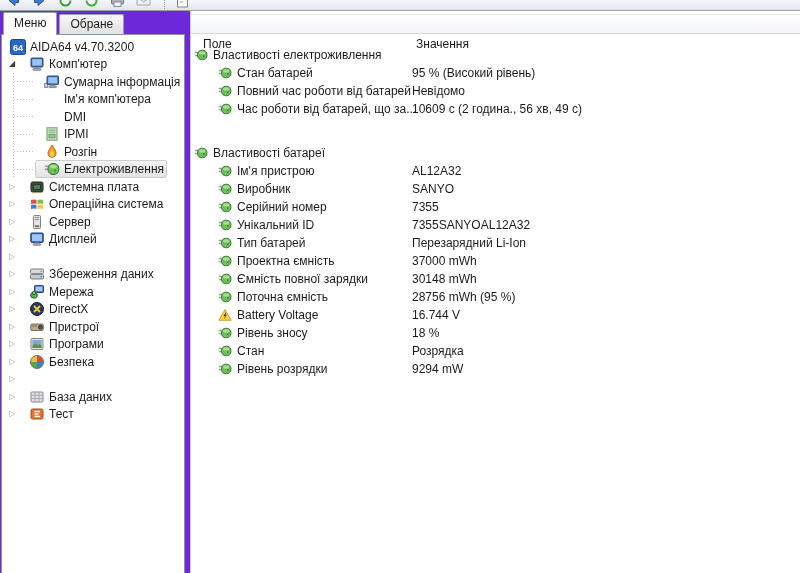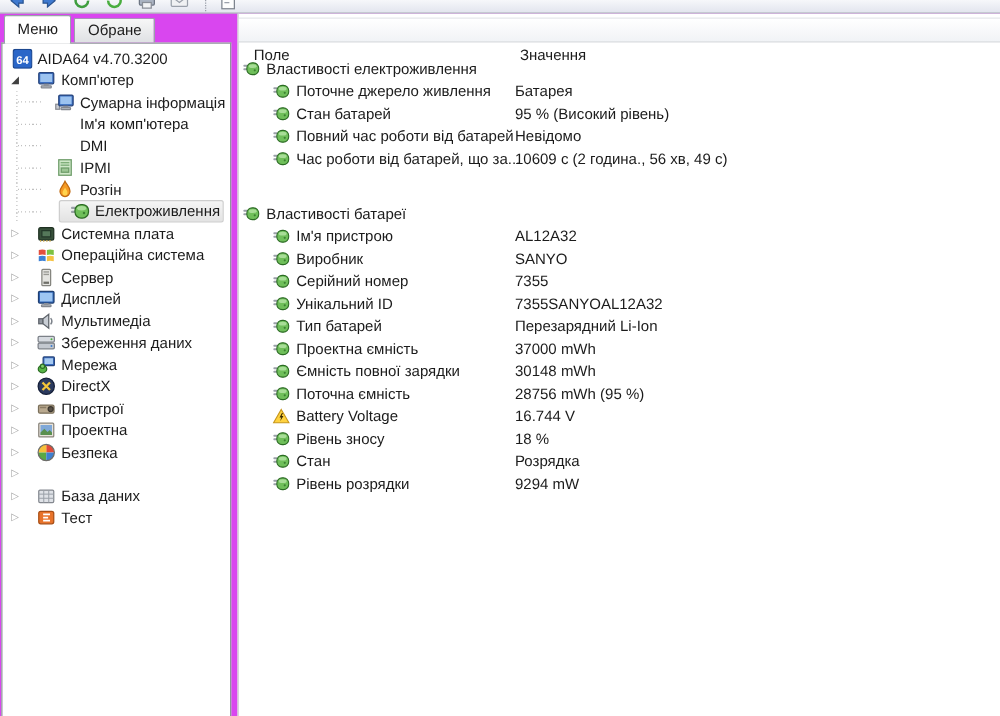--- a/index.html
+++ b/index.html
@@ -12,21 +12,21 @@
   
   .toolbar{
     height:10px;background:linear-gradient(#f6f7fa,#e2e5ee);
     border-bottom:1px solid #9aa0ac;
     display:flex;align-items:flex-start;padding-left:5px;overflow:hidden;
   }
   .tb-item{width:17px;height:17px;margin:-8px 9px 0 0;flex:none;}
   .tb-item svg{width:100%;height:100%;display:block;}
   .tb-item.separator{width:0;height:9px;margin:0 9px 0 3px;border-left:1px dotted #9aa0aa;}
   
-  .app{position:relative;height:562px;background:#d946ef;}
+  .app{position:relative;height:562px;background:#6d28d9;}
   
   .left-panel{position:absolute;left:0;top:0;bottom:0;width:188px;}
   .tabs{position:relative;height:23px;padding-left:3px;display:flex;align-items:flex-end;z-index:2;}
   .tab{
     height:19px;line-height:19px;padding:0 10px;margin-right:2px;
     border:1px solid #9aa1ab;border-bottom:none;border-radius:2px 2px 0 0;
     background:linear-gradient(#f7f7f7,#dfe1e4);cursor:default;
   }
   .tab.active{background:#fff;height:22px;line-height:21px;margin-bottom:-1px;}
   .tree-box{
@@ -34,21 +34,21 @@
     background:#fff;border:1px solid #8f949b;border-bottom:none;
     overflow:hidden;padding-top:3px;
   }
   .tree-row{height:17.5px;display:flex;align-items:center;white-space:nowrap;position:relative;}
   .twisty{width:10px;flex:none;display:none;text-align:center;font-size:8px;line-height:1;color:#a6a6a6;}
   .tree-row.collapsed .twisty{display:block;}
   .tree-row.expanded .twisty{display:block;color:#404040;}
   .ticon{width:16px;height:16px;flex:none;margin-right:4px;display:inline-flex;}
   .ticon svg{width:100%;height:100%;}
   .sel{display:inline-flex;align-items:center;border:1px solid transparent;border-radius:2px;padding:0 2px 0 1px;}
-  .tree-row.selected .sel{background:linear-gradient(#f5f5f5,#e3e3e3);border-color:#cecece;margin-left:12px;}
+  .tree-row.selected .sel{background:linear-gradient(#f5f5f5,#e3e3e3);border-color:#cecece;}
   .tree-row.lvl0{padding-left:6px;text-align:center;}
   .tree-row.lvl1{padding-left:5px;}
   .tree-row.lvl1 .ticon{margin-left:10px;}
   .tree-row.lvl2{padding-left:33px;}
   .tree-row.lvl2 .ticon{margin-left:7px;}
   .tree-row.lvl2::before{
     content:"";position:absolute;left:11px;top:0;bottom:0;width:1px;
     background:repeating-linear-gradient(to bottom,#c0c0c0 0 1px,transparent 1px 3px);
   }
   .tree-row.lvl2::after{
@@ -271,30 +271,20 @@
                 <rect x="3" y="3.2" width="10" height="7" fill="#9ec6f2"></rect>
                 <rect x="6.2" y="11.4" width="3.6" height="1.4" fill="#8a8f98"></rect>
                 <rect x="4.2" y="12.8" width="7.6" height="1.5" rx="0.5" fill="#bfc4cb" stroke="#83878e"></rect>
               </svg>
             </span>
             <span class="tlabel">Дисплей</span>
           </span>
         </div>
         <div class="tree-row lvl1 collapsed">
           <span class="twisty">▷</span>
-          <span class="sel">
-            <span class="ticon">
-              <svg viewBox="0 0 16 16">
-                <rect x="2" y="6" width="3.4" height="4" fill="#8f959d" stroke="#5f646b"></rect>
-                <path d="M5.4 6 L10 2.5 V13.5 L5.4 10 Z" fill="#c9ced5" stroke="#5f646b"></path>
-                <path d="M11.5 5.5 A4 4 0 0 1 11.5 10.5" stroke="#7c828a" fill="none" stroke-width="1.2"></path>
-              </svg>
-            </span>
-            <span class="tlabel">Мультимедіа</span>
-          </span>
         </div>
         <div class="tree-row lvl1 collapsed">
           <span class="twisty">▷</span>
           <span class="sel">
             <span class="ticon">
               <svg viewBox="0 0 16 16">
                 <rect x="1.5" y="3" width="13" height="4.6" rx="1" fill="#d7dbe1" stroke="#7c8188"></rect>
                 <rect x="1.5" y="8.4" width="13" height="4.6" rx="1" fill="#c3c8cf" stroke="#7c8188"></rect>
                 <circle cx="12.2" cy="5.3" r="0.8" fill="#47b03c"></circle>
                 <circle cx="12.2" cy="10.7" r="0.8" fill="#3a7bd0"></circle>
@@ -345,21 +335,21 @@
         <div class="tree-row lvl1 collapsed">
           <span class="twisty">▷</span>
           <span class="sel">
             <span class="ticon">
               <svg viewBox="0 0 16 16">
                 <rect x="2" y="2.5" width="12" height="11" rx="0.8" fill="#e8e3da" stroke="#8a857c"></rect>
                 <rect x="3.4" y="4" width="9.2" height="8" fill="#7fa8d8"></rect>
                 <path d="M3.4 10 L6.5 7 L9 9.5 L10.8 8 L12.6 10 V12 H3.4 Z" fill="#5a8f4e"></path>
               </svg>
             </span>
-            <span class="tlabel">Проектна</span>
+            <span class="tlabel">Програми</span>
           </span>
         </div>
         <div class="tree-row lvl1 collapsed">
           <span class="twisty">▷</span>
           <span class="sel">
             <span class="ticon">
               <svg viewBox="0 0 16 16">
                 <path d="M8 1.5 A6.5 6.5 0 0 1 14.5 8 L8 8 Z" fill="#e04a3a"></path>
                 <path d="M1.5 8 A6.5 6.5 0 0 1 8 1.5 L8 8 Z" fill="#f6c03a"></path>
                 <path d="M8 14.5 A6.5 6.5 0 0 1 1.5 8 L8 8 Z" fill="#58a845"></path>
@@ -423,33 +413,20 @@
         <div class="lrow item">
           <span class="ricon">
             <svg viewBox="0 0 16 16">
               <rect x="0.8" y="4.4" width="3.8" height="1.7" rx="0.7" fill="#9aa0a8"></rect>
               <rect x="0.8" y="7.6" width="3.8" height="1.7" rx="0.7" fill="#9aa0a8"></rect>
               <rect x="4" y="2.6" width="10.8" height="10.8" rx="4.8" fill="#6fbf5a" stroke="#2c6b24"></rect>
               <ellipse cx="9.3" cy="5.6" rx="3.6" ry="1.8" fill="#a8dd97"></ellipse>
               <circle cx="11.2" cy="9.4" r="1" fill="#3c8232"></circle>
             </svg>
           </span>
-          <span class="rfield">Поточне джерело живлення</span>
-          <span class="rvalue">Батарея</span>
-        </div>
-        <div class="lrow item">
-          <span class="ricon">
-            <svg viewBox="0 0 16 16">
-              <rect x="0.8" y="4.4" width="3.8" height="1.7" rx="0.7" fill="#9aa0a8"></rect>
-              <rect x="0.8" y="7.6" width="3.8" height="1.7" rx="0.7" fill="#9aa0a8"></rect>
-              <rect x="4" y="2.6" width="10.8" height="10.8" rx="4.8" fill="#6fbf5a" stroke="#2c6b24"></rect>
-              <ellipse cx="9.3" cy="5.6" rx="3.6" ry="1.8" fill="#a8dd97"></ellipse>
-              <circle cx="11.2" cy="9.4" r="1" fill="#3c8232"></circle>
-            </svg>
-          </span>
           <span class="rfield">Стан батарей</span>
           <span class="rvalue">95 % (Високий рівень)</span>
         </div>
         <div class="lrow item">
           <span class="ricon">
             <svg viewBox="0 0 16 16">
               <rect x="0.8" y="4.4" width="3.8" height="1.7" rx="0.7" fill="#9aa0a8"></rect>
               <rect x="0.8" y="7.6" width="3.8" height="1.7" rx="0.7" fill="#9aa0a8"></rect>
               <rect x="4" y="2.6" width="10.8" height="10.8" rx="4.8" fill="#6fbf5a" stroke="#2c6b24"></rect>
               <ellipse cx="9.3" cy="5.6" rx="3.6" ry="1.8" fill="#a8dd97"></ellipse>

